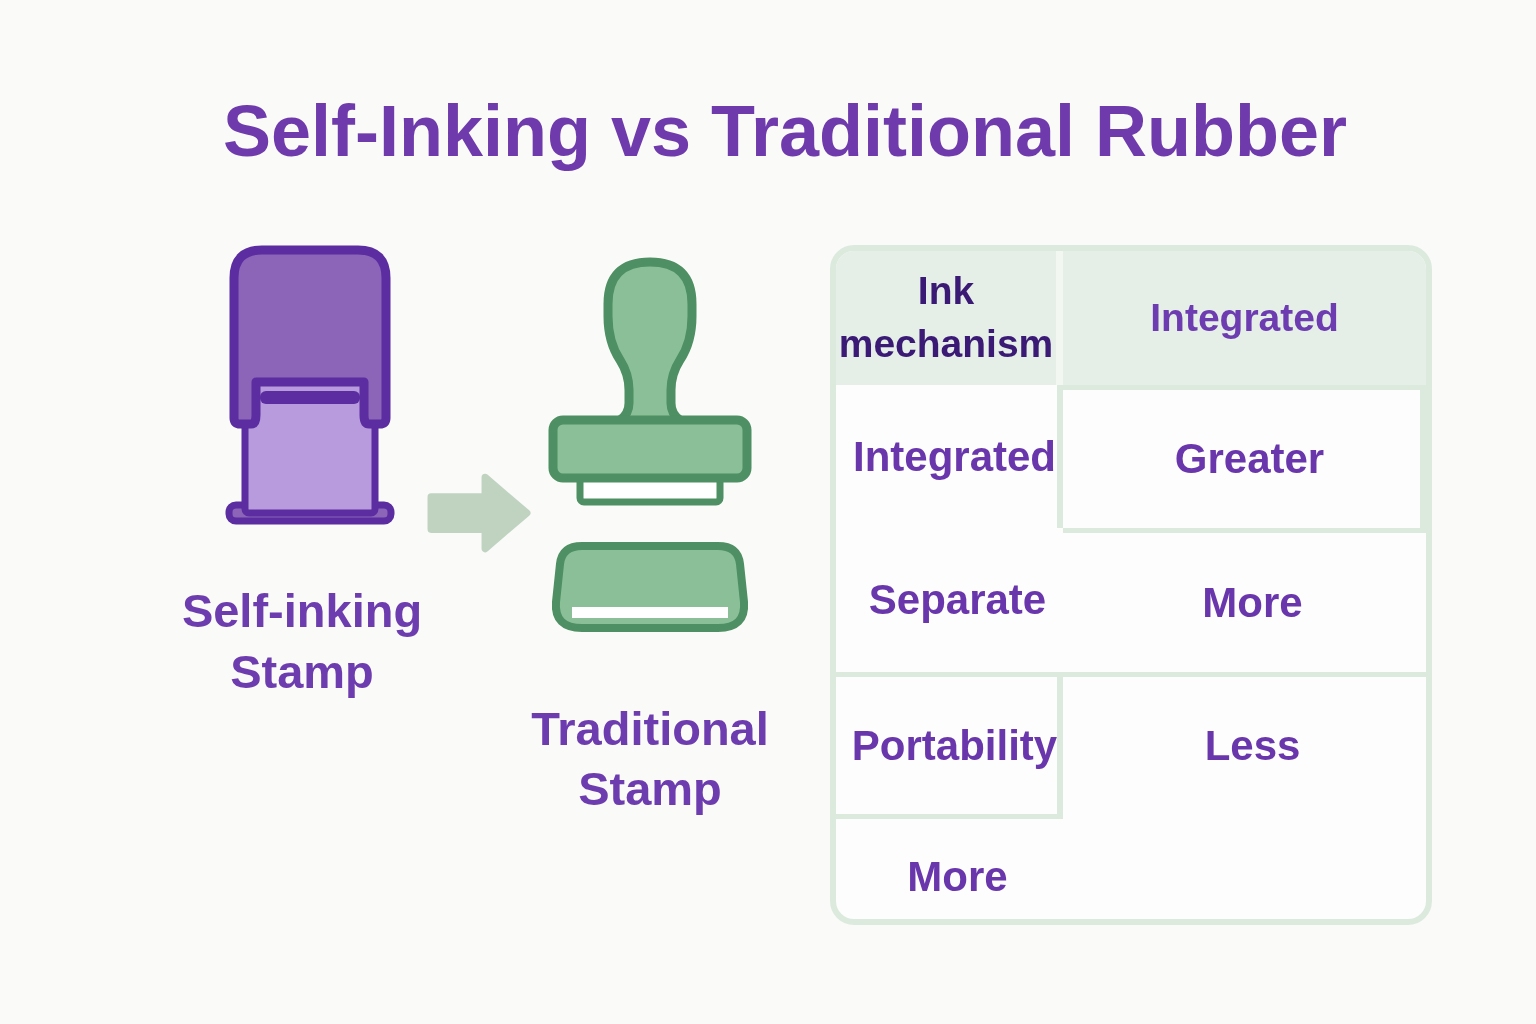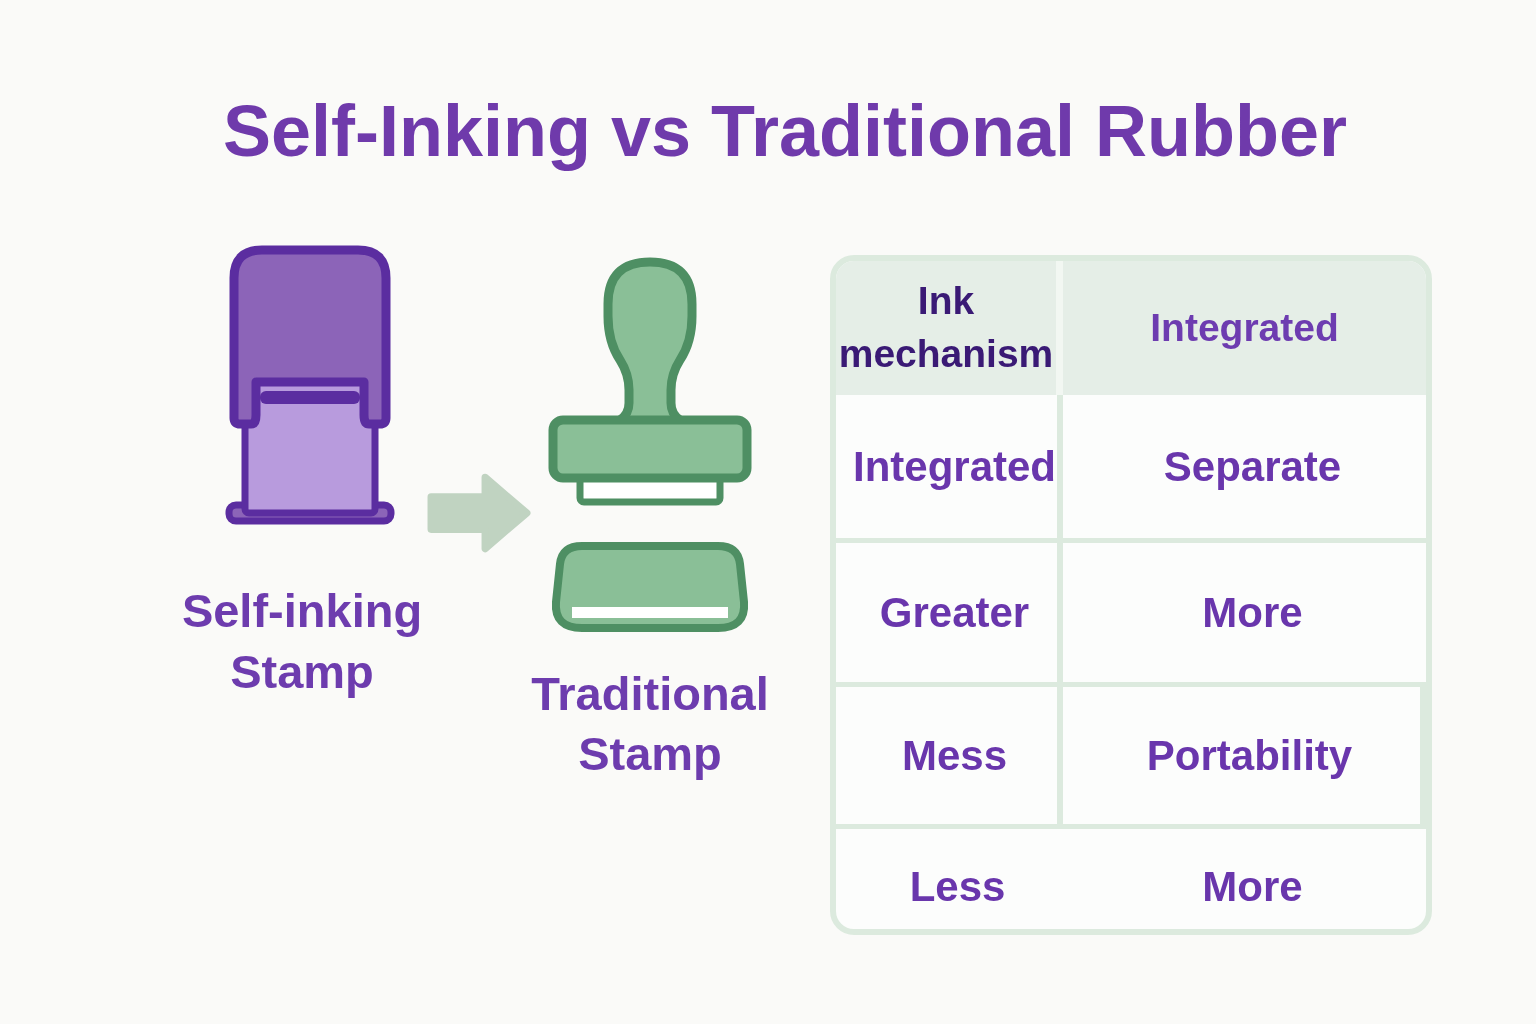--- a/index.html
+++ b/index.html
@@ -40,34 +40,34 @@
   .stamp-purple-svg{position:absolute;left:224px;top:242px;width:172px;height:284px;}
   .stamp-green-svg{position:absolute;left:548px;top:256px;width:204px;height:378px;}
   .arrow-svg{position:absolute;left:426px;top:468px;width:106px;height:90px;}
 
   .illu-label{
     position:absolute;text-align:center;
     font-size:47px;font-weight:700;line-height:1.3;
     color:var(--label-purple);
   }
   .label-self{left:102px;top:580px;width:400px;}
-  .label-trad{left:450px;top:664px;width:400px;line-height:1.28;}
+  .label-trad{left:450px;top:699px;width:400px;line-height:1.28;}
 
   
   .p-dark{fill:var(--stamp-purple-dark);}
   .p-mid{fill:var(--stamp-purple-mid);stroke:var(--stamp-purple-dark);}
   .p-light{fill:var(--stamp-purple-light);stroke:var(--stamp-purple-dark);}
   .g-fill{fill:var(--stamp-green-fill);stroke:var(--stamp-green-dark);}
   .g-white{fill:#ffffff;stroke:var(--stamp-green-dark);}
   .g-strip{fill:#ffffff;}
   .arrow-shape{fill:var(--arrow-green);stroke:var(--arrow-green);}
 
   
   .cmp-table{
-    position:absolute;left:830px;top:255px;width:602px;height:680px;
+    position:absolute;left:830px;top:245px;width:602px;height:680px;
     background:var(--table-body-bg);
     border:6px solid var(--table-border);
     border-radius:24px;
     overflow:hidden;
   }
   .thead{
     display:grid;grid-template-columns:227px 1fr;
     height:134px;background:var(--table-header-bg);
   }
   .th{
@@ -133,23 +133,22 @@
     <div>Stamp</div>
   </div>
 
   <div class="cmp-table">
     <div class="thead">
       <div class="th th-left">Ink mechanism</div>
       <div class="th th-right">Integrated</div>
     </div>
     <div class="tbody">
       <div class="td cl">Integrated</div>
+      <div class="td cl bt">Greater</div>
       <div class="td">Separate</div>
-      <div class="td cl bt">Greater</div>
       <div class="td bt">More</div>
-      <div class="td cl bt">Mess</div>
       <div class="td cl bt">Portability</div>
       <div class="td bt">Less</div>
       <div class="td bt">More</div>
     </div>
   </div>
 
 </div>
 
 </body></html>

